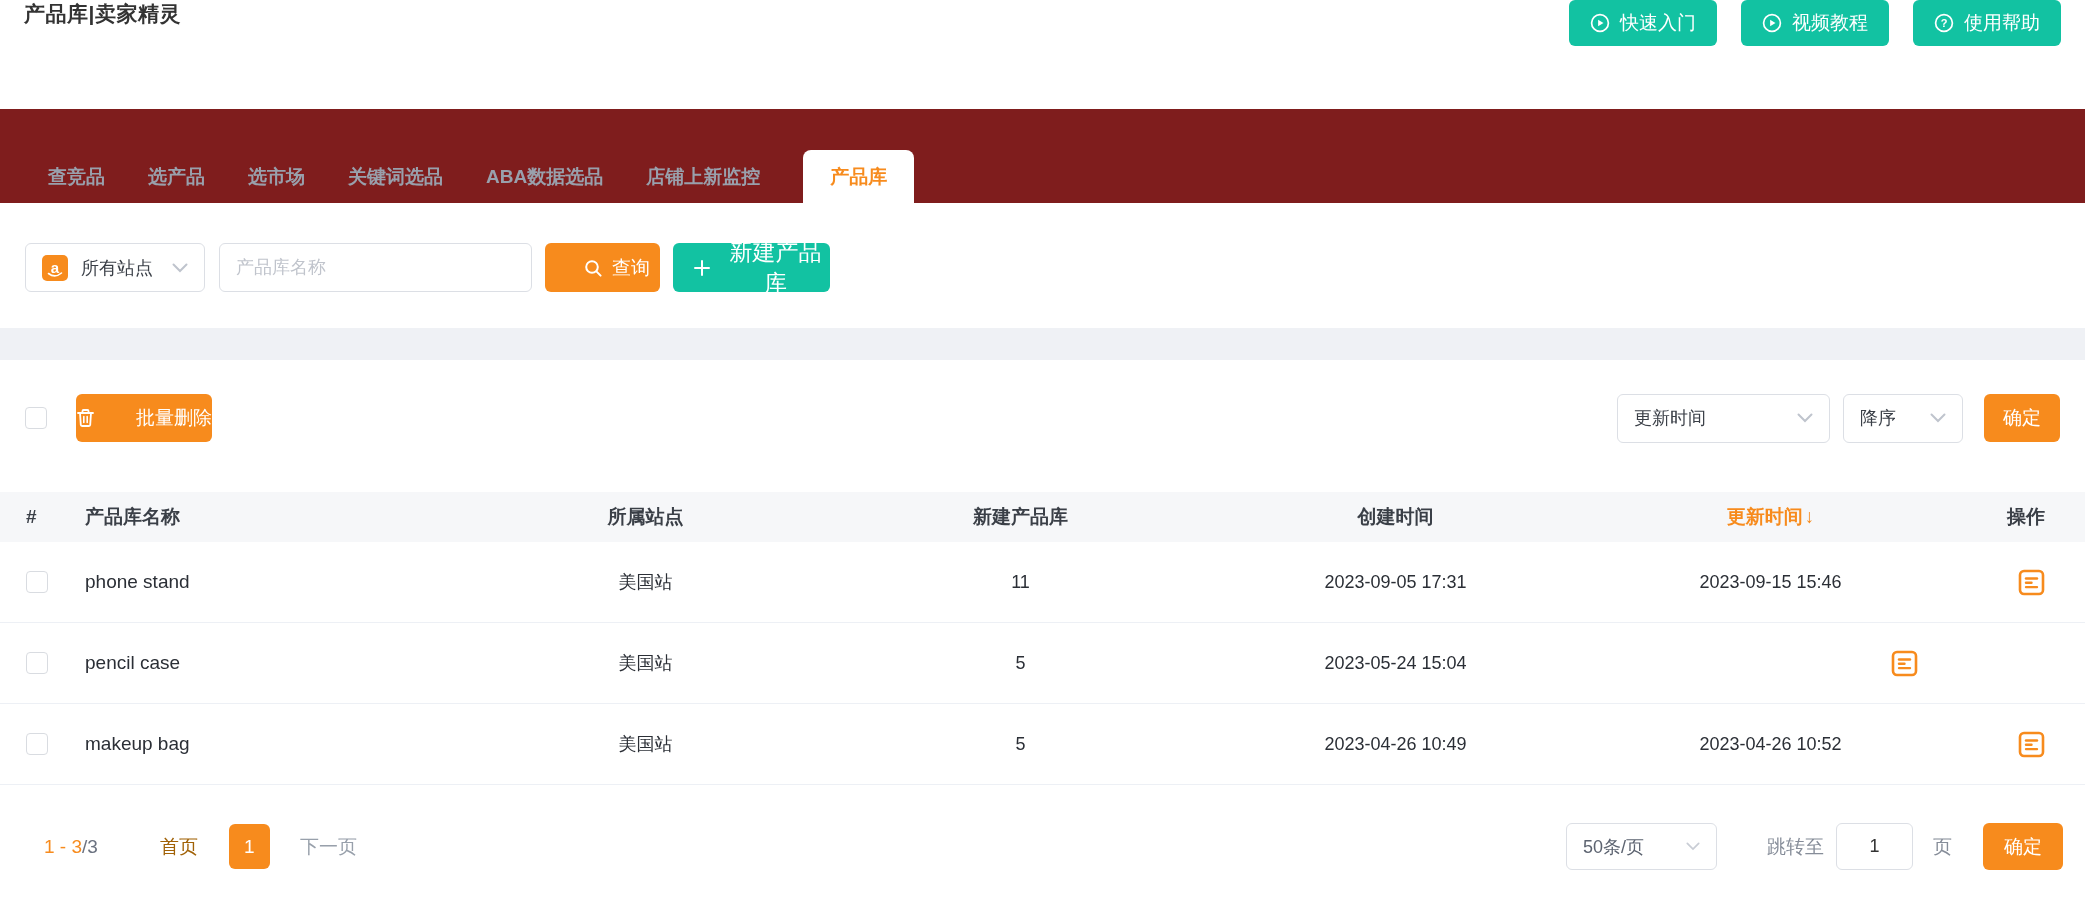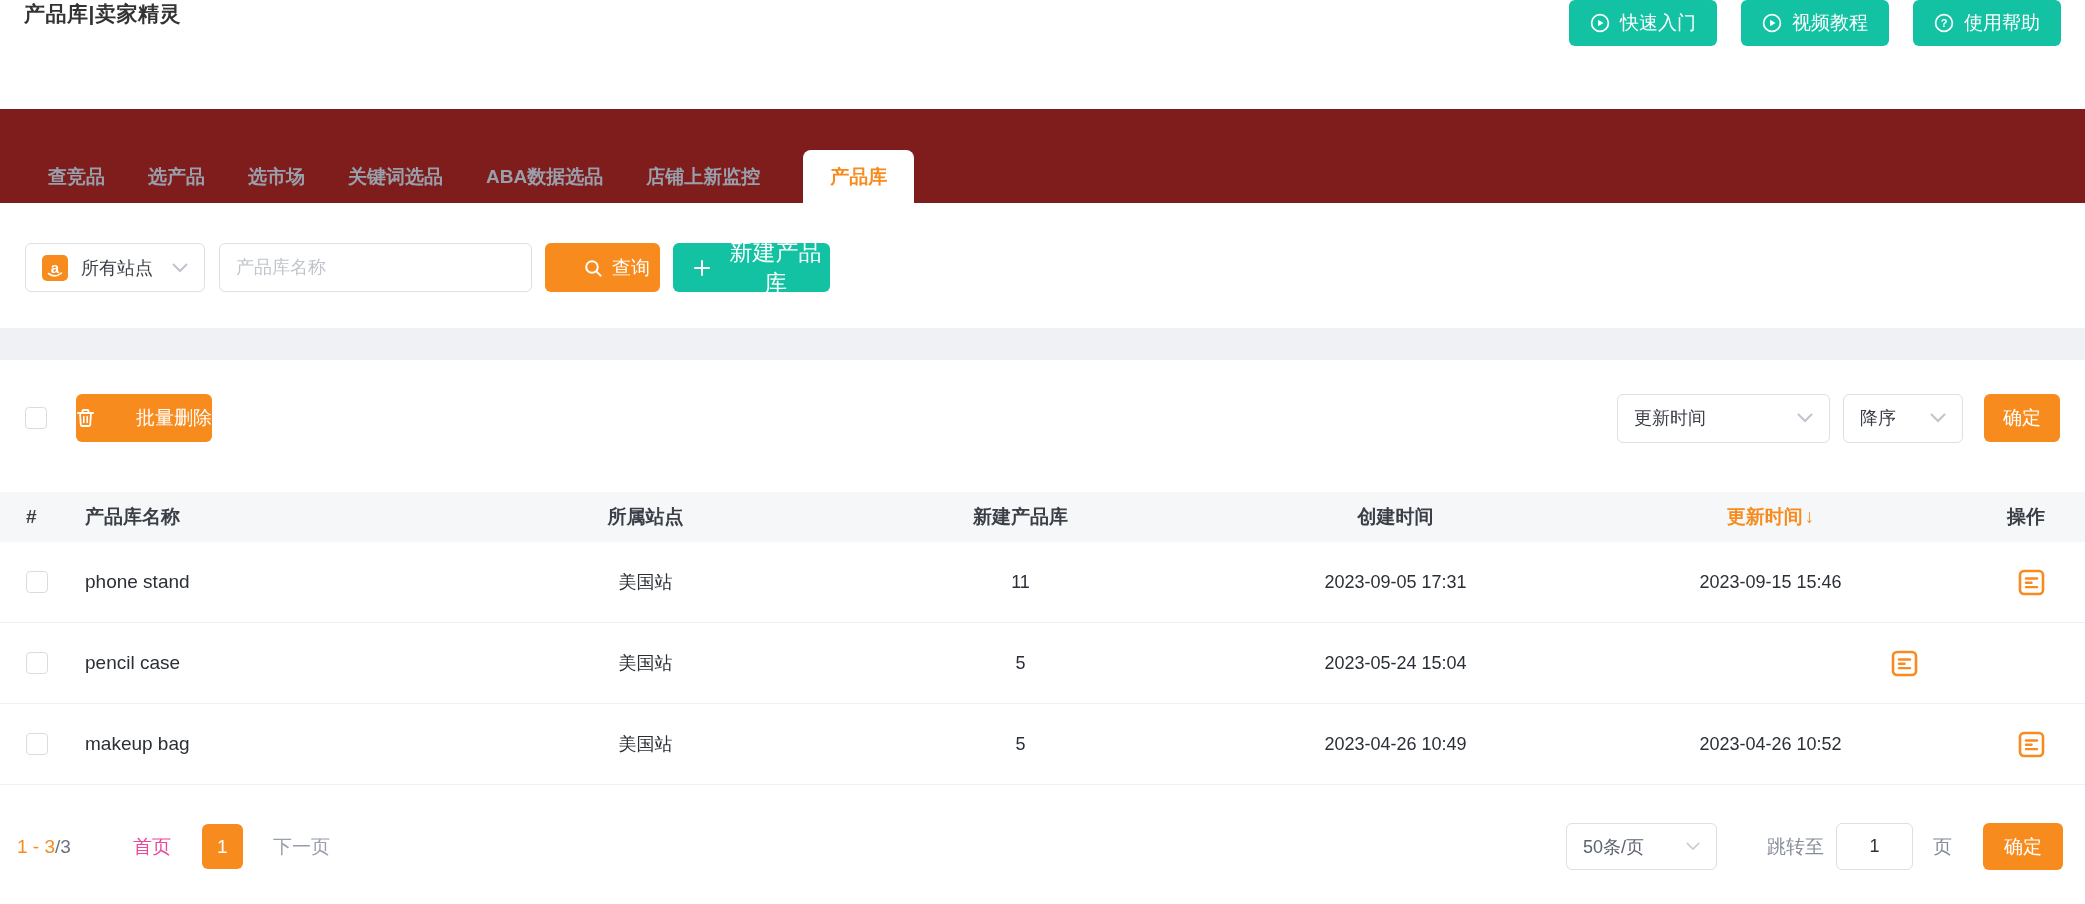--- a/index.html
+++ b/index.html
@@ -73,25 +73,25 @@
   .pad-l   { padding-left:26px; }
   .name-pad{ padding-left:25px; }
   .th-updated { color:#f78b1d; cursor:pointer; }
   .sort-arrow { font-weight:bold; margin-left:2px; }
   .tbl-row { height:81px; border-bottom:1px solid #edf0f5; font-size:18px;
     color:#2b2f36; background:#fff; }
   .row-name { font-size:19px; color:#2b2f36; }
   .op-icon { cursor:pointer; display:flex; }
 
   
-  .pagination { height:119px; display:flex; align-items:center; padding:4px 22px 0 17px; }
+  .pagination { height:119px; display:flex; align-items:center; padding:4px 22px 0 44px; }
   .pg-range { font-size:19px; }
   .pg-range .hl { color:#f78b1d; }
   .pg-range .total { color:#6b7280; }
-  .pg-first { margin-left:62px; color:#ec4899; font-size:19px; cursor:pointer; }
+  .pg-first { margin-left:62px; color:#a16207; font-size:19px; cursor:pointer; }
   .pg-current { margin-left:31px; width:41px; height:45px; background:#f78b1d;
     color:#fff; font-size:19px; border-radius:6px; display:flex; align-items:center;
     justify-content:center; cursor:pointer; }
   .pg-next { margin-left:30px; color:#98a0ab; font-size:19px; cursor:pointer; }
   .pg-right { margin-left:auto; display:flex; align-items:center; }
   .pagesize-select { width:151px; height:47px; justify-content:space-between; color:#5c6370; }
   .jump-label { margin-left:50px; color:#868d99; font-size:19px; }
   .jump-input { width:77px; height:47px; margin-left:12px; border:1px solid #dcdfe5;
     border-radius:6px; text-align:center; font-size:18px; color:#333; outline:none;
     font-family:inherit; }

